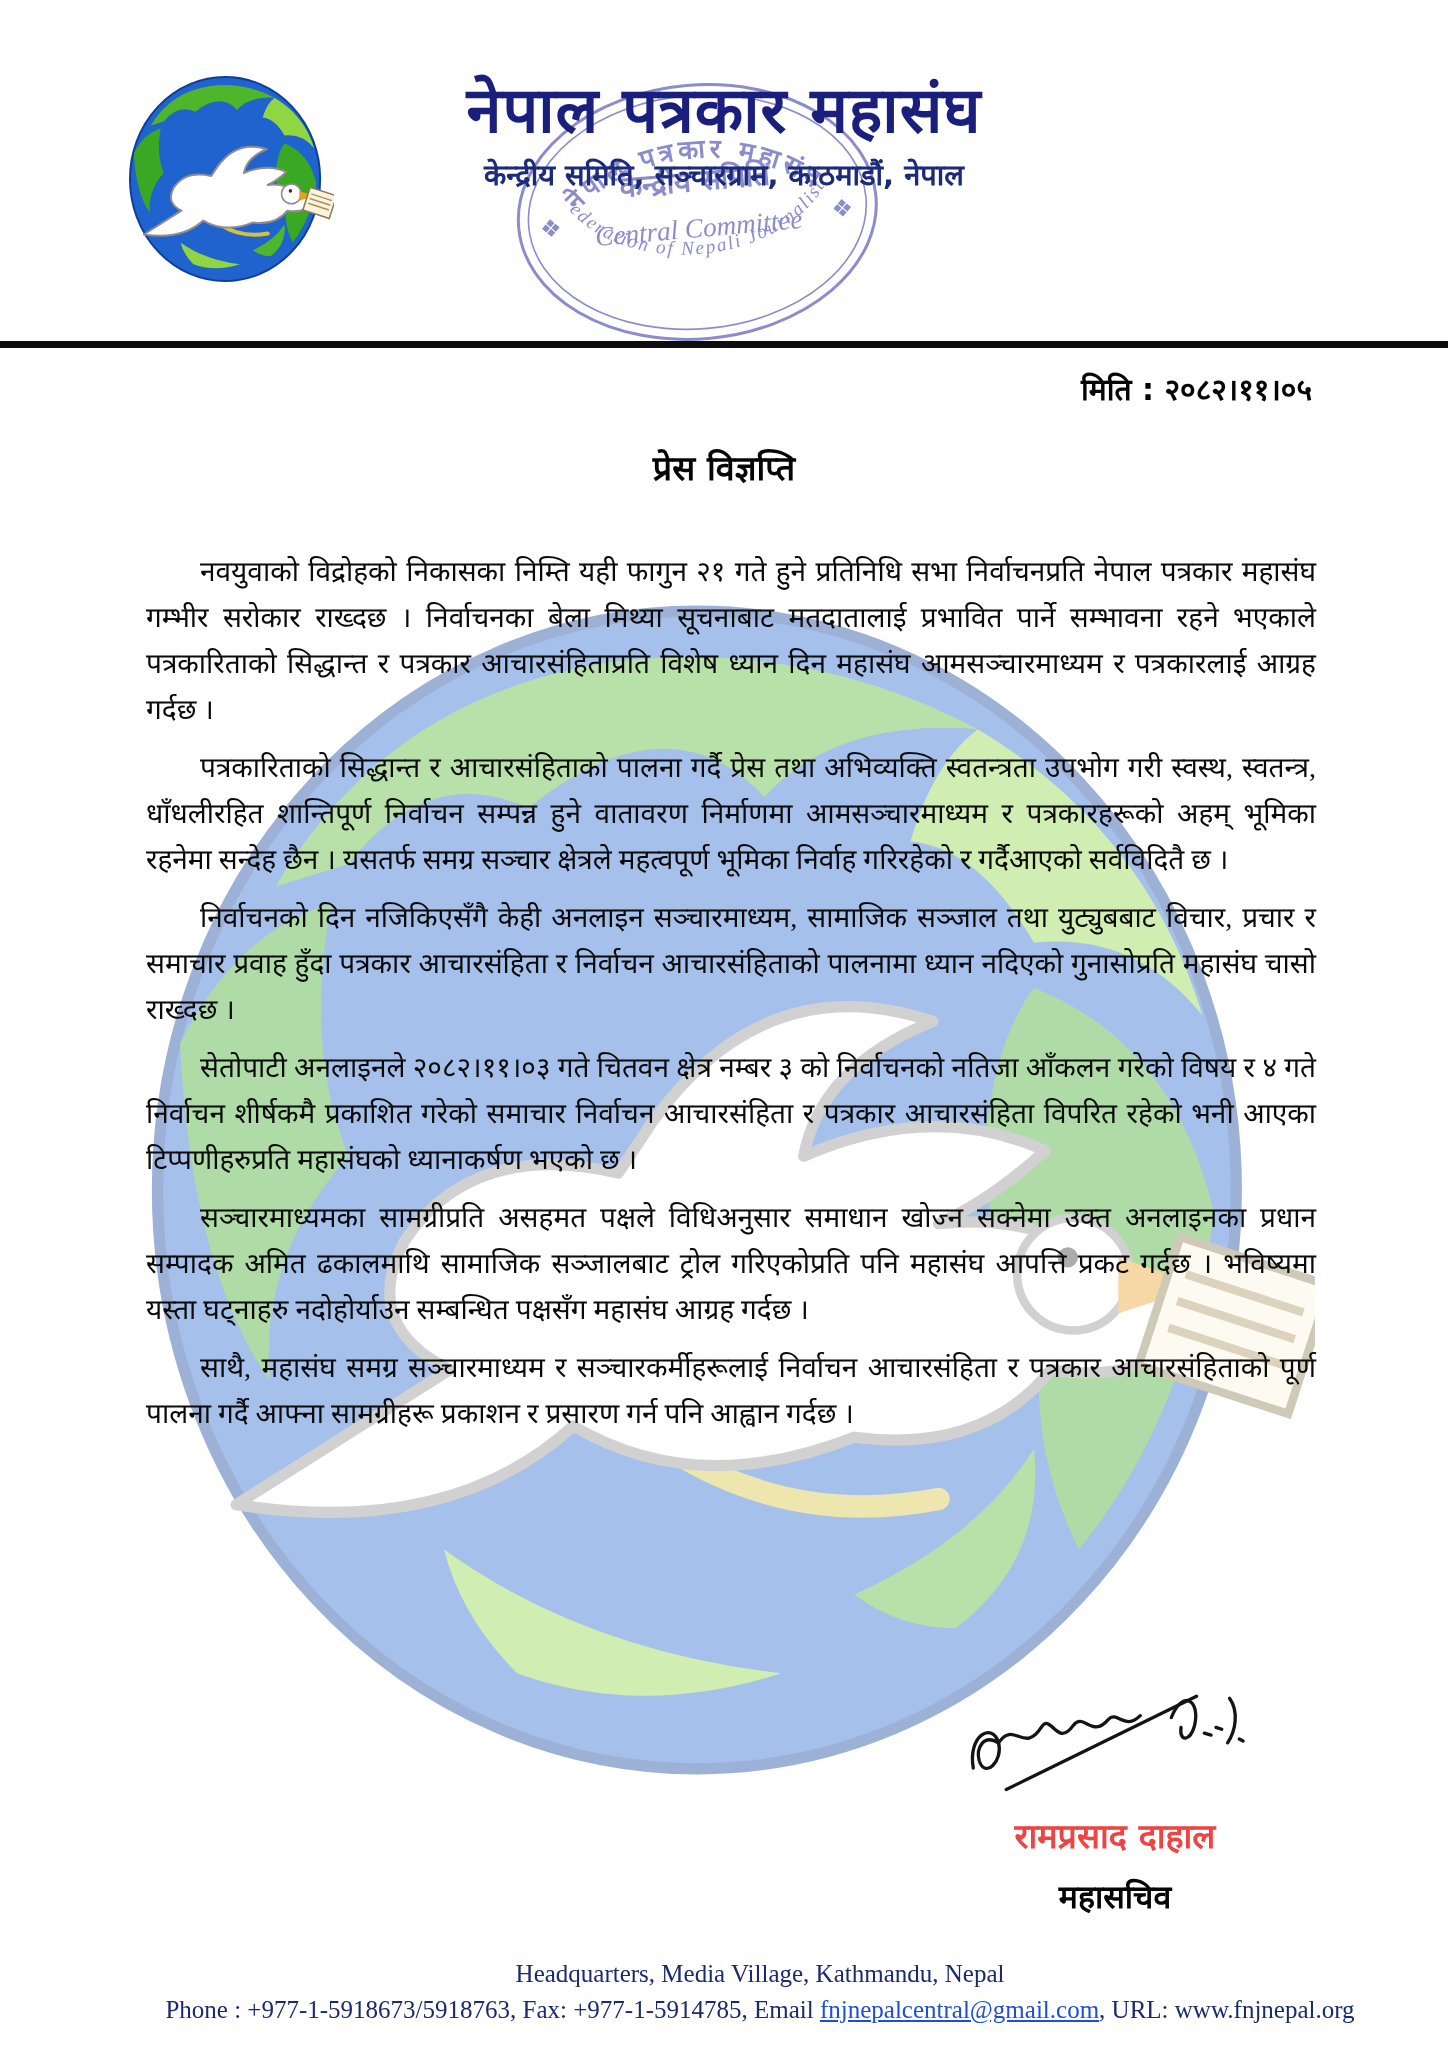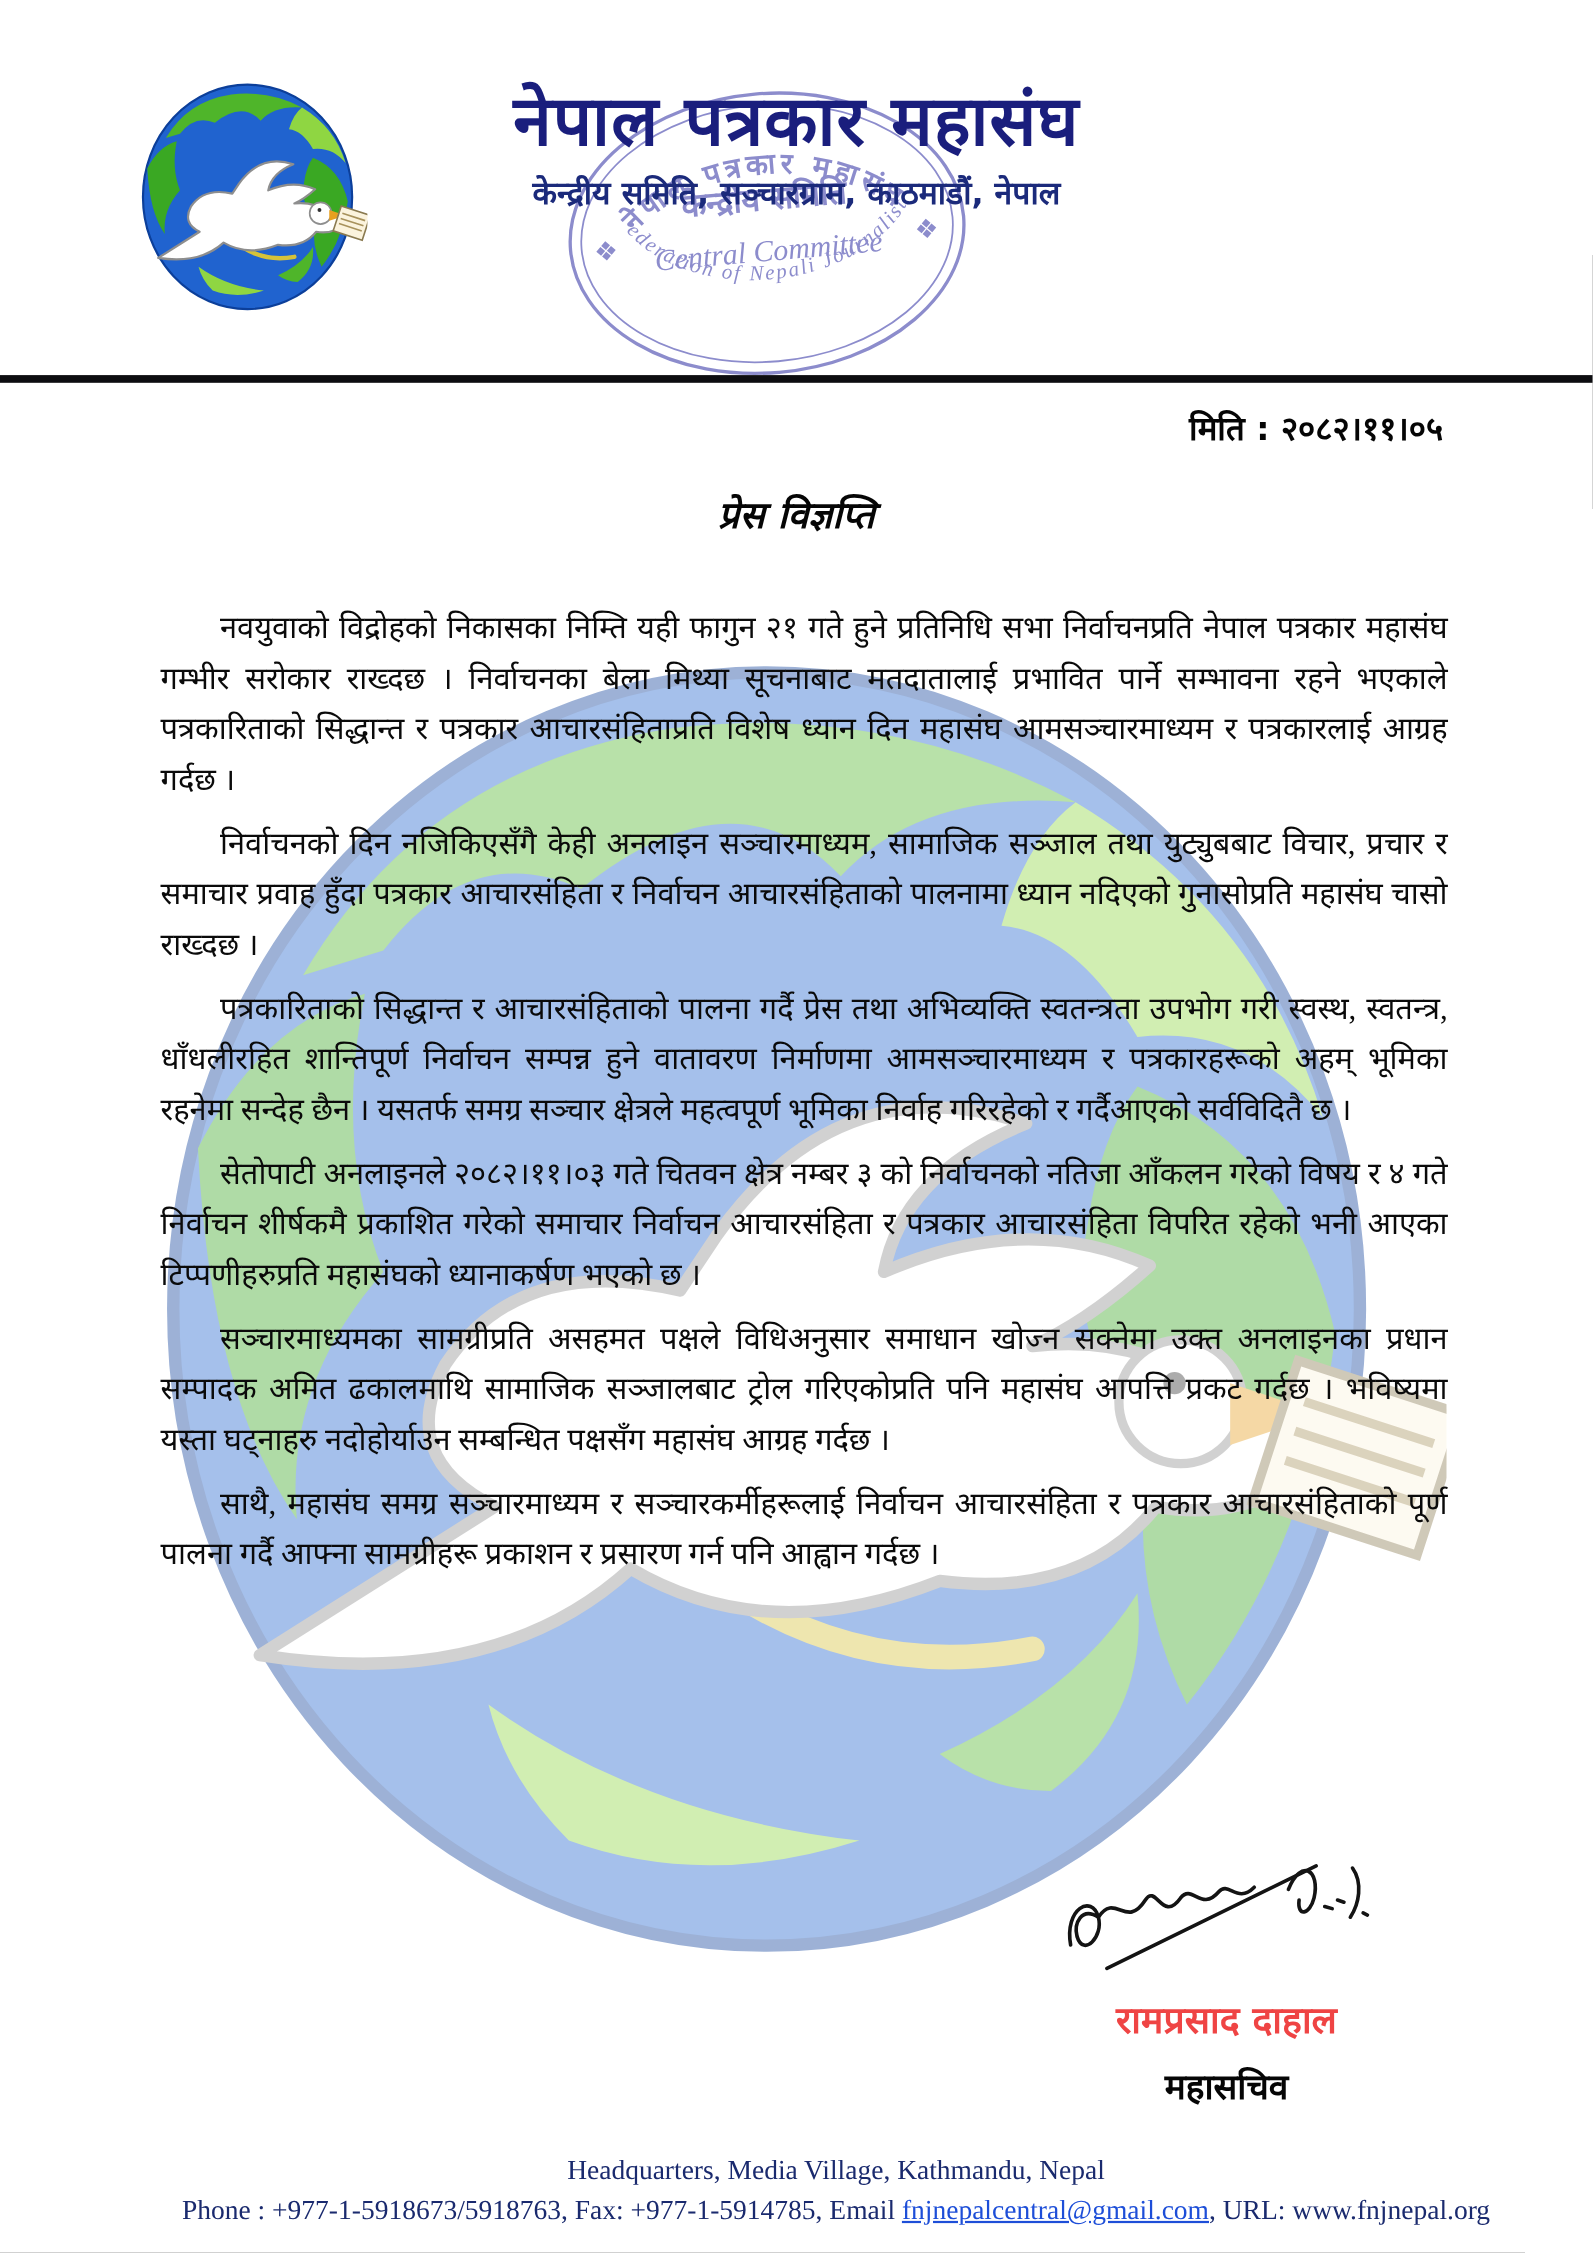--- a/index.html
+++ b/index.html
@@ -42,21 +42,21 @@
 
   
   .date-line{
     position:absolute;top:368px;right:136px;
     font-family:"DejaVu Sans", sans-serif;
     font-size:30px;font-weight:bold;color:#050505;
   }
   .press-title{
     position:absolute;top:444px;left:0;width:100%;text-align:center;
     font-family:"DejaVu Sans", sans-serif;
-    font-size:34px;font-weight:bold;color:#050505;font-style:italic;
+    font-size:34px;font-weight:bold;color:#050505;
   }
   .body-text{
     position:absolute;top:549px;left:146px;width:1170px;
     font-family:"Liberation Serif", serif;
     font-size:28px;line-height:46px;color:#0a0a0a;
   }
   .body-text p{
     margin:0 0 12px 0;text-indent:54px;text-align:justify;
   }
 
@@ -144,22 +144,22 @@
   </div>
 
   <div class="rule"></div>
 
   <div class="date-line">मिति : २०८२।११।०५</div>
 
   <div class="press-title">प्रेस विज्ञप्ति</div>
 
   <div class="body-text">
     <p>नवयुवाको विद्रोहको निकासका निम्ति यही फागुन २१ गते हुने प्रतिनिधि सभा निर्वाचनप्रति नेपाल पत्रकार महासंघ गम्भीर सरोकार राख्दछ । निर्वाचनका बेला मिथ्या सूचनाबाट मतदातालाई प्रभावित पार्ने सम्भावना रहने भएकाले पत्रकारिताको सिद्धान्त र पत्रकार आचारसंहिताप्रति विशेष ध्यान दिन महासंघ आमसञ्चारमाध्यम र पत्रकारलाई आग्रह गर्दछ ।</p>
+    <p>पत्रकारिताको सिद्धान्त र आचारसंहिताको पालना गर्दै प्रेस तथा अभिव्यक्ति स्वतन्त्रता उपभोग गरी स्वस्थ, स्वतन्त्र, धाँधलीरहित शान्तिपूर्ण निर्वाचन सम्पन्न हुने वातावरण निर्माणमा आमसञ्चारमाध्यम र पत्रकारहरूको अहम् भूमिका रहनेमा सन्देह छैन । यसतर्फ समग्र सञ्चार क्षेत्रले महत्वपूर्ण भूमिका निर्वाह गरिरहेको र गर्दैआएको सर्वविदितै छ ।</p>
     <p>निर्वाचनको दिन नजिकिएसँगै केही अनलाइन सञ्चारमाध्यम, सामाजिक सञ्जाल तथा युट्युबबाट विचार, प्रचार र समाचार प्रवाह हुँदा पत्रकार आचारसंहिता र निर्वाचन आचारसंहिताको पालनामा ध्यान नदिएको गुनासोप्रति महासंघ चासो राख्दछ ।</p>
-    <p>पत्रकारिताको सिद्धान्त र आचारसंहिताको पालना गर्दै प्रेस तथा अभिव्यक्ति स्वतन्त्रता उपभोग गरी स्वस्थ, स्वतन्त्र, धाँधलीरहित शान्तिपूर्ण निर्वाचन सम्पन्न हुने वातावरण निर्माणमा आमसञ्चारमाध्यम र पत्रकारहरूको अहम् भूमिका रहनेमा सन्देह छैन । यसतर्फ समग्र सञ्चार क्षेत्रले महत्वपूर्ण भूमिका निर्वाह गरिरहेको र गर्दैआएको सर्वविदितै छ ।</p>
     <p>सेतोपाटी अनलाइनले २०८२।११।०३ गते चितवन क्षेत्र नम्बर ३ को निर्वाचनको नतिजा आँकलन गरेको विषय र ४ गते निर्वाचन शीर्षकमै प्रकाशित गरेको समाचार निर्वाचन आचारसंहिता र पत्रकार आचारसंहिता विपरित रहेको भनी आएका टिप्पणीहरुप्रति महासंघको ध्यानाकर्षण भएको छ ।</p>
     <p>सञ्चारमाध्यमका सामग्रीप्रति असहमत पक्षले विधिअनुसार समाधान खोज्न सक्नेमा उक्त अनलाइनका प्रधान सम्पादक अमित ढकालमाथि सामाजिक सञ्जालबाट ट्रोल गरिएकोप्रति पनि महासंघ आपत्ति प्रकट गर्दछ । भविष्यमा यस्ता घट्नाहरु नदोहोर्याउन सम्बन्धित पक्षसँग महासंघ आग्रह गर्दछ ।</p>
     <p>साथै, महासंघ समग्र सञ्चारमाध्यम र सञ्चारकर्मीहरूलाई निर्वाचन आचारसंहिता र पत्रकार आचारसंहिताको पूर्ण पालना गर्दै आफ्ना सामग्रीहरू प्रकाशन र प्रसारण गर्न पनि आह्वान गर्दछ ।</p>
   </div>
 
   <div class="sig-block">
     <svg class="sig-img" viewBox="0 0 340 140">
       <g fill="none" stroke="#141414" stroke-width="3.4" stroke-linecap="round">
         <path d="M24,100 C18,66 44,52 50,74 C55,92 36,112 30,92 C27,80 34,64 50,74"></path>
         <path d="M50,74 C66,50 76,86 94,58 C104,42 110,80 127,56 C138,42 146,70 163,50 C172,40 180,62 196,46"></path>

